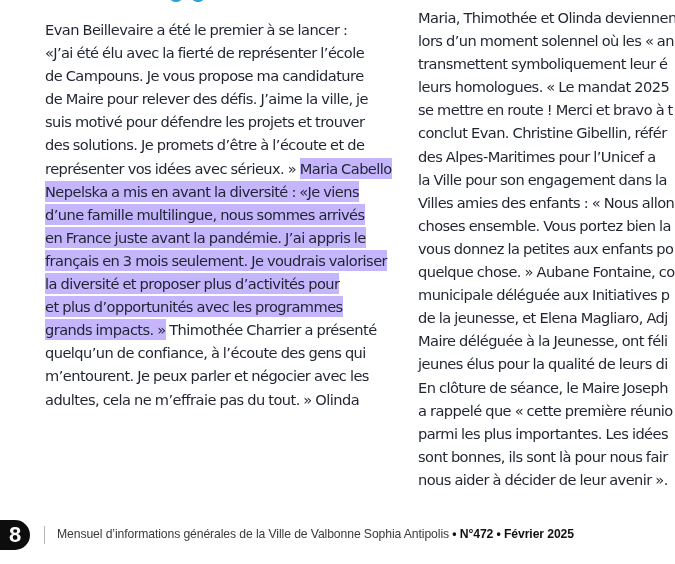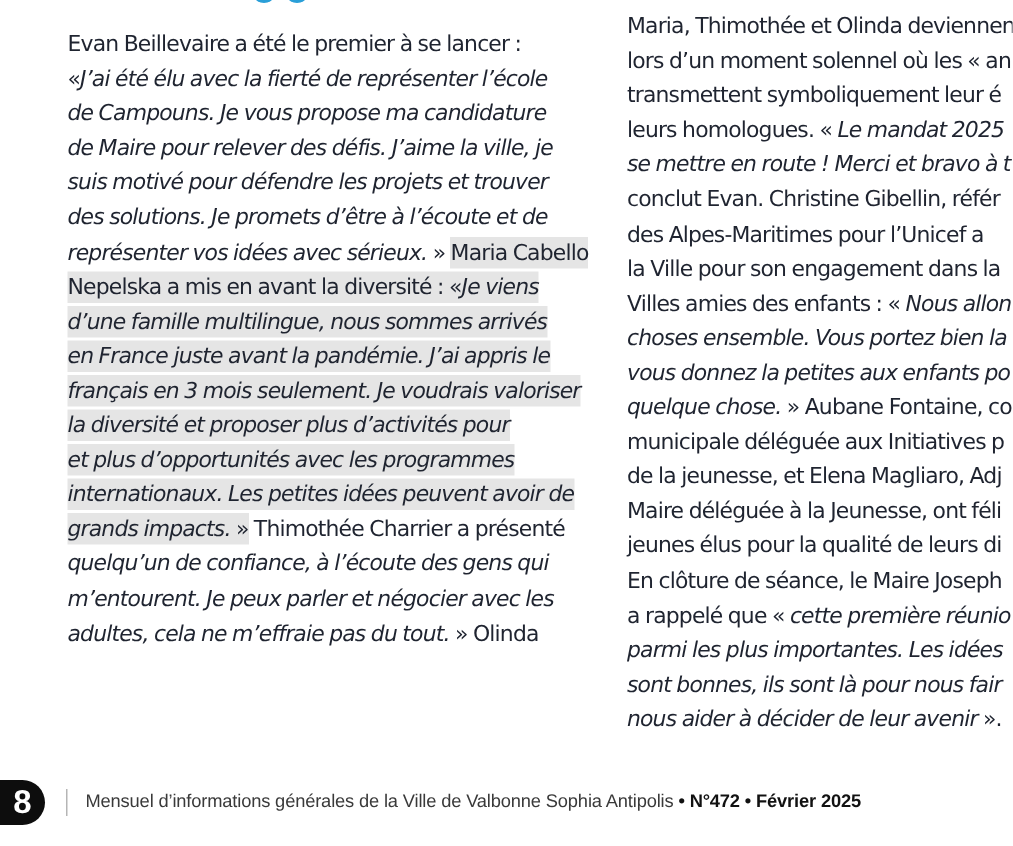--- a/index.html
+++ b/index.html
@@ -38,23 +38,23 @@
       word-spacing: -0.5px;
     }
     .col-left { left: 45px; width: 360px; margin-top: 12px; }
     .col-right { left: 418px; width: 300px; }
     .line {
       height: 23.1px;
       line-height: 23.1px;
       white-space: nowrap;
     }
     .seg { display: inline; }
-    .seg.it { font-style: italic; }
+    .seg.it { }
     .seg.hl {
-      background: #e5e5e5;
+      background: #c4b5fd;
       padding: 2px 0;
     }
     .footer {
       position: absolute;
       top: 519px;
       left: 0;
       width: 675px;
       height: 34px;
     }
     .page-badge {
@@ -113,21 +113,20 @@
     <div class="line"><span class="seg it">de Maire pour relever des défis. J’aime la ville, je</span></div>
     <div class="line"><span class="seg it">suis motivé pour défendre les projets et trouver</span></div>
     <div class="line"><span class="seg it">des solutions. Je promets d’être à l’écoute et de</span></div>
     <div class="line"><span class="seg it">représenter vos idées avec sérieux.</span><span class="seg"> » </span><span class="seg hl">Maria Cabello</span></div>
     <div class="line"><span class="seg hl">Nepelska a mis en avant la diversité : «</span><span class="seg it hl">Je viens</span></div>
     <div class="line"><span class="seg it hl">d’une famille multilingue, nous sommes arrivés</span></div>
     <div class="line"><span class="seg it hl">en France juste avant la pandémie. J’ai appris le</span></div>
     <div class="line"><span class="seg it hl">français en 3 mois seulement. Je voudrais valoriser</span></div>
     <div class="line"><span class="seg it hl">la diversité et proposer plus d’activités pour</span></div>
     <div class="line"><span class="seg it hl">et plus d’opportunités avec les programmes</span></div>
-    <div class="line"><span class="seg it hl">internationaux. Les petites idées peuvent avoir de</span></div>
     <div class="line"><span class="seg it hl">grands impacts.</span><span class="seg hl"> »</span><span class="seg"> Thimothée Charrier a présenté</span></div>
     <div class="line"><span class="seg it">quelqu’un de confiance, à l’écoute des gens qui</span></div>
     <div class="line"><span class="seg it">m’entourent. Je peux parler et négocier avec les</span></div>
     <div class="line"><span class="seg it">adultes, cela ne m’effraie pas du tout.</span><span class="seg"> » Olinda</span></div>
   </div>
 <div class="column col-right">
     <div class="line"><span class="seg">Maria, Thimothée et Olinda deviennent</span></div>
     <div class="line"><span class="seg">lors d’un moment solennel où les « an</span></div>
     <div class="line"><span class="seg">transmettent symboliquement leur é</span></div>
     <div class="line"><span class="seg">leurs homologues. « </span><span class="seg it">Le mandat 2025</span></div>

